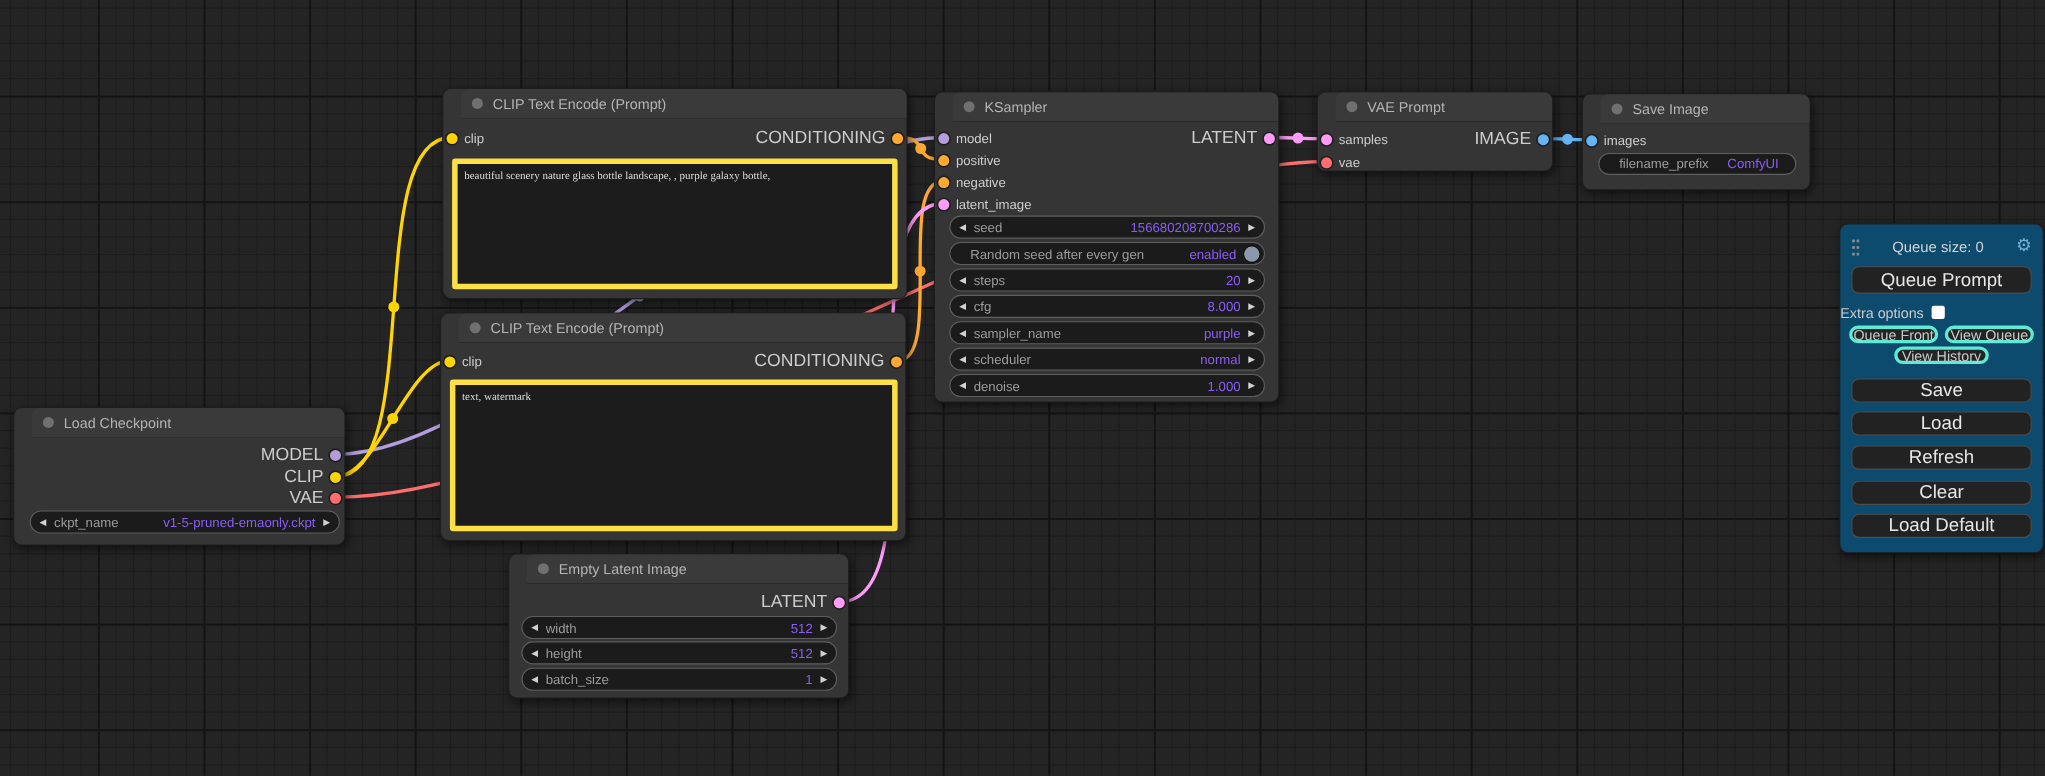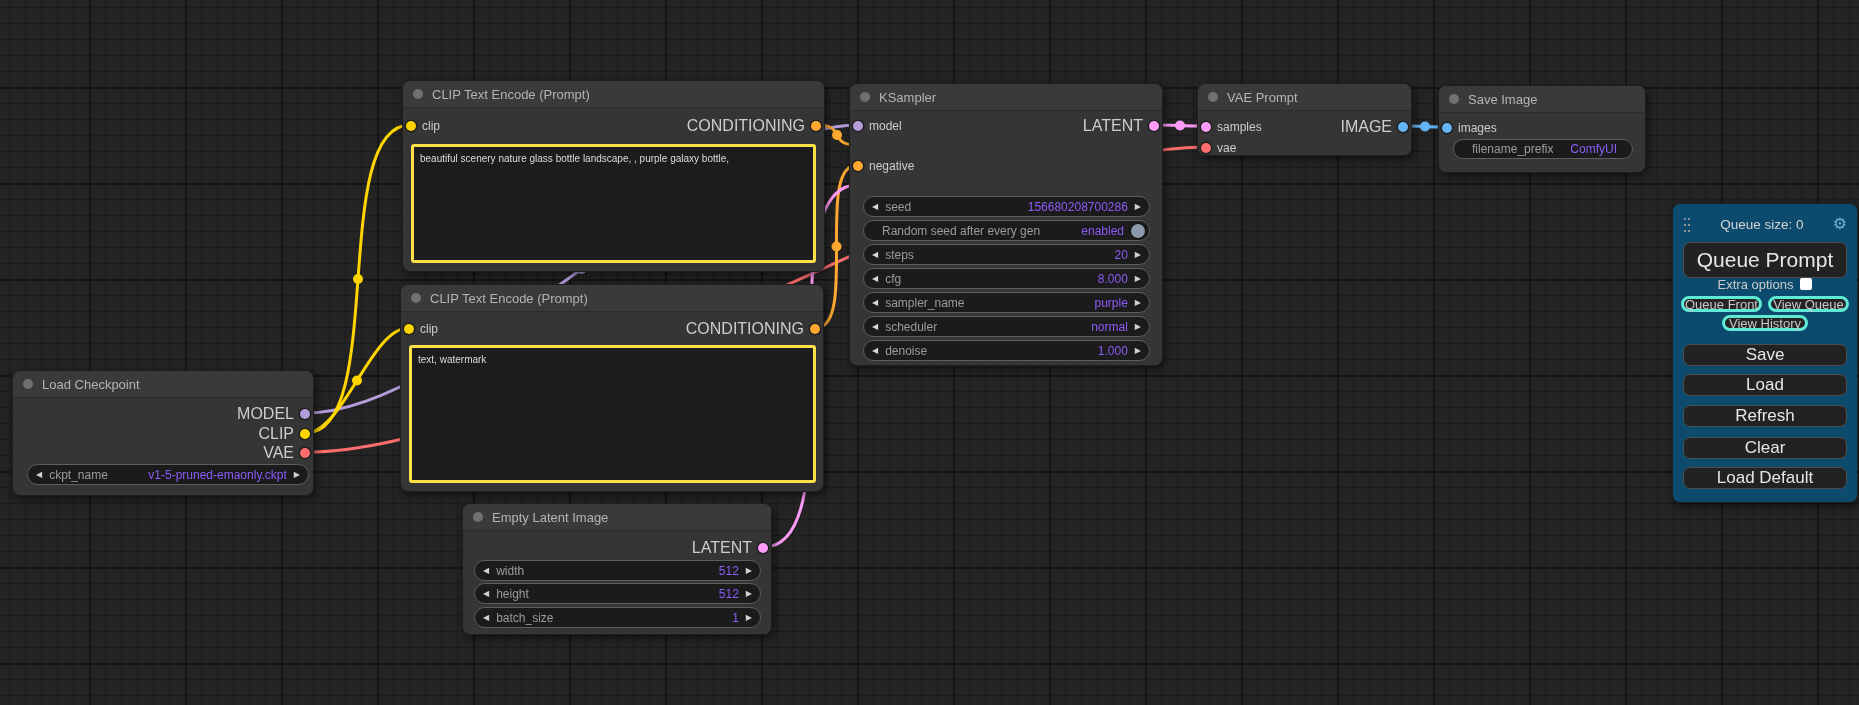--- a/index.html
+++ b/index.html
@@ -18,21 +18,21 @@
   #wires{position:absolute;left:0;top:0;z-index:1;}
   .node{
     position:absolute;z-index:2;background:#353535;
     border:1px solid #1e1e1e;border-radius:8px;
     box-shadow:2px 3px 9px rgba(0,0,0,.55);
     box-sizing:border-box;
   }
   .node-title{
     height:26px;display:flex;align-items:center;gap:9px;padding:0 10px;
     background:#3a3a3a;border-radius:7px 7px 0 0;border-bottom:1px solid #2b2b2b;
-    color:#b4b4b4;font-size:13px;white-space:nowrap;overflow:hidden;
+    color:#b4b4b4;font-size:13px;white-space:nowrap;overflow:hidden;margin-left:16px;
   }
   .title-dot{width:10px;height:10px;border-radius:50%;background:#707070;flex:none;}
   .node-body{position:absolute;left:0;right:0;top:26px;bottom:0;}
   .row{position:absolute;left:0;right:0;height:20px;}
   .pdot{
     width:10px;height:10px;border-radius:50%;position:absolute;top:50%;
     transform:translateY(-50%);box-shadow:0 0 0 1.5px rgba(10,10,10,.5);
   }
   .pdot.in{left:3px;} .pdot.out{right:3px;}
   .plabel-in{position:absolute;left:19px;color:#cdcdcd;font-size:12px;line-height:20px;white-space:nowrap;}
@@ -41,22 +41,22 @@
     position:absolute;height:21px;background:#1b1b1b;border:1px solid #5e5e5e;
     border-radius:11px;display:flex;align-items:center;padding:0 8px;
     box-sizing:border-box;font-size:12px;
   }
   .pill .arrow{color:#d2d2d2;font-size:8px;line-height:1;flex:none;cursor:pointer;}
   .pill .wlabel{color:#9c9c9c;margin-left:7px;flex:1;white-space:nowrap;overflow:hidden;}
   .pill.no-arrows .wlabel{margin-left:10px;}
   .pill .wvalue{color:#8b5cf6;margin-right:7px;white-space:nowrap;}
   .toggle-knob{width:14px;height:14px;border-radius:50%;flex:none;margin-right:-4px;box-shadow:0 0 0 1px rgba(0,0,0,.4);}
   .textbox{
-    position:absolute;background:#1c1c1c;border:3px solid #fde047;border-radius:3px;
-    color:#dcdcdc;font-family:Liberation Sans, sans-serif;font-size:10px;line-height:1.55;
+    position:absolute;background:#1c1c1c;border:5px solid #fde047;border-radius:3px;
+    color:#dcdcdc;font-family:Liberation Serif, serif;font-size:10px;line-height:1.55;
     padding:4px 6px;white-space:pre-wrap;word-wrap:break-word;box-sizing:border-box;overflow:hidden;
   }
   
   .queue-panel{
     position:absolute;z-index:3;left:1672px;top:203px;width:186px;height:300px;
     background:#0c4a6e;border:1px solid #1e1e1e;border-radius:8px;
     box-shadow:2px 3px 9px rgba(0,0,0,.55);box-sizing:border-box;
   }
   .qp-header{position:absolute;left:0;right:0;top:8px;height:24px;display:flex;align-items:center;padding:0 10px;}
   .drag-handle{
@@ -65,22 +65,22 @@
     background-size:4px 6px;
   }
   .qp-title{flex:1;text-align:center;color:#d4d4d4;font-size:13.5px;}
   .gear{flex:none;font-size:16px;line-height:1;cursor:pointer;}
   .qp-btn{
     position:absolute;left:10px;width:164px;height:22px;
     background:#222;border:1px solid #4d4d4d;border-radius:7px;
     color:#e6e6e6;font-size:17px;font-family:"Liberation Sans",sans-serif;
     display:flex;align-items:center;justify-content:center;cursor:pointer;padding:0;
   }
-  .qp-prompt{top:38px;height:36px;font-size:21px;}
-  .qp-extra{position:absolute;left:0;right:0;top:72px;height:16px;display:flex;align-items:center;justify-content:center;gap:7px;color:#cbcbcb;font-size:13px;}
+  .qp-prompt{top:38px;height:25px;font-size:17px;}
+  .qp-extra{position:absolute;left:0;right:0;top:72px;height:16px;display:flex;align-items:center;justify-content:flex-start;gap:7px;color:#cbcbcb;font-size:13px;}
   .qp-check{width:12px;height:12px;background:#fff;border-radius:2px;flex:none;cursor:pointer;}
   .qp-small-row{position:absolute;left:8px;right:8px;top:92px;height:16px;display:flex;gap:6px;}
   .qp-small-row.center{top:111px;justify-content:center;}
   .qp-small{
     flex:1;height:16px;background:#242424;border:3px solid #5eead4;border-radius:8px;
     color:#c9c9c9;font-size:13px;font-family:"Liberation Sans",sans-serif;
     display:flex;align-items:center;justify-content:center;cursor:pointer;padding:0;
   }
   .qp-small.vh{flex:0 0 86px;}
 </style>
@@ -172,23 +172,31 @@
     <span class="title-dot"></span>
     <span>KSampler</span>
   </div>
   <div class="node-body">
     <div class="row" style="top:6px">
       <span class="pdot in" style="background-color: rgb(179, 157, 219);"></span>
       <span class="plabel-in">model</span>
       <span class="plabel-out">LATENT</span>
       <span class="pdot out" style="background-color: rgb(255, 156, 249);"></span>
     </div>
+    <div class="row" style="top:26px">
+      <span class="pdot in" style="background-color: rgb(255, 169, 49);"></span>
+      <span class="plabel-in">positive</span>
+    </div>
     <div class="row" style="top:46px">
       <span class="pdot in" style="background-color: rgb(255, 169, 49);"></span>
       <span class="plabel-in">negative</span>
+    </div>
+    <div class="row" style="top:66px">
+      <span class="pdot in" style="background-color: rgb(255, 156, 249);"></span>
+      <span class="plabel-in">latent_image</span>
     </div>
 
     <div class="pill" style="left:13px;top:86px;width:287px">
       <span class="arrow">◀</span>
       <span class="wlabel">seed</span>
       <span class="wvalue">156680208700286</span>
       <span class="arrow">▶</span>
     </div>
     <div class="pill no-arrows" style="left:13px;top:110px;width:287px">
       <span class="wlabel">Random seed after every gen</span>

